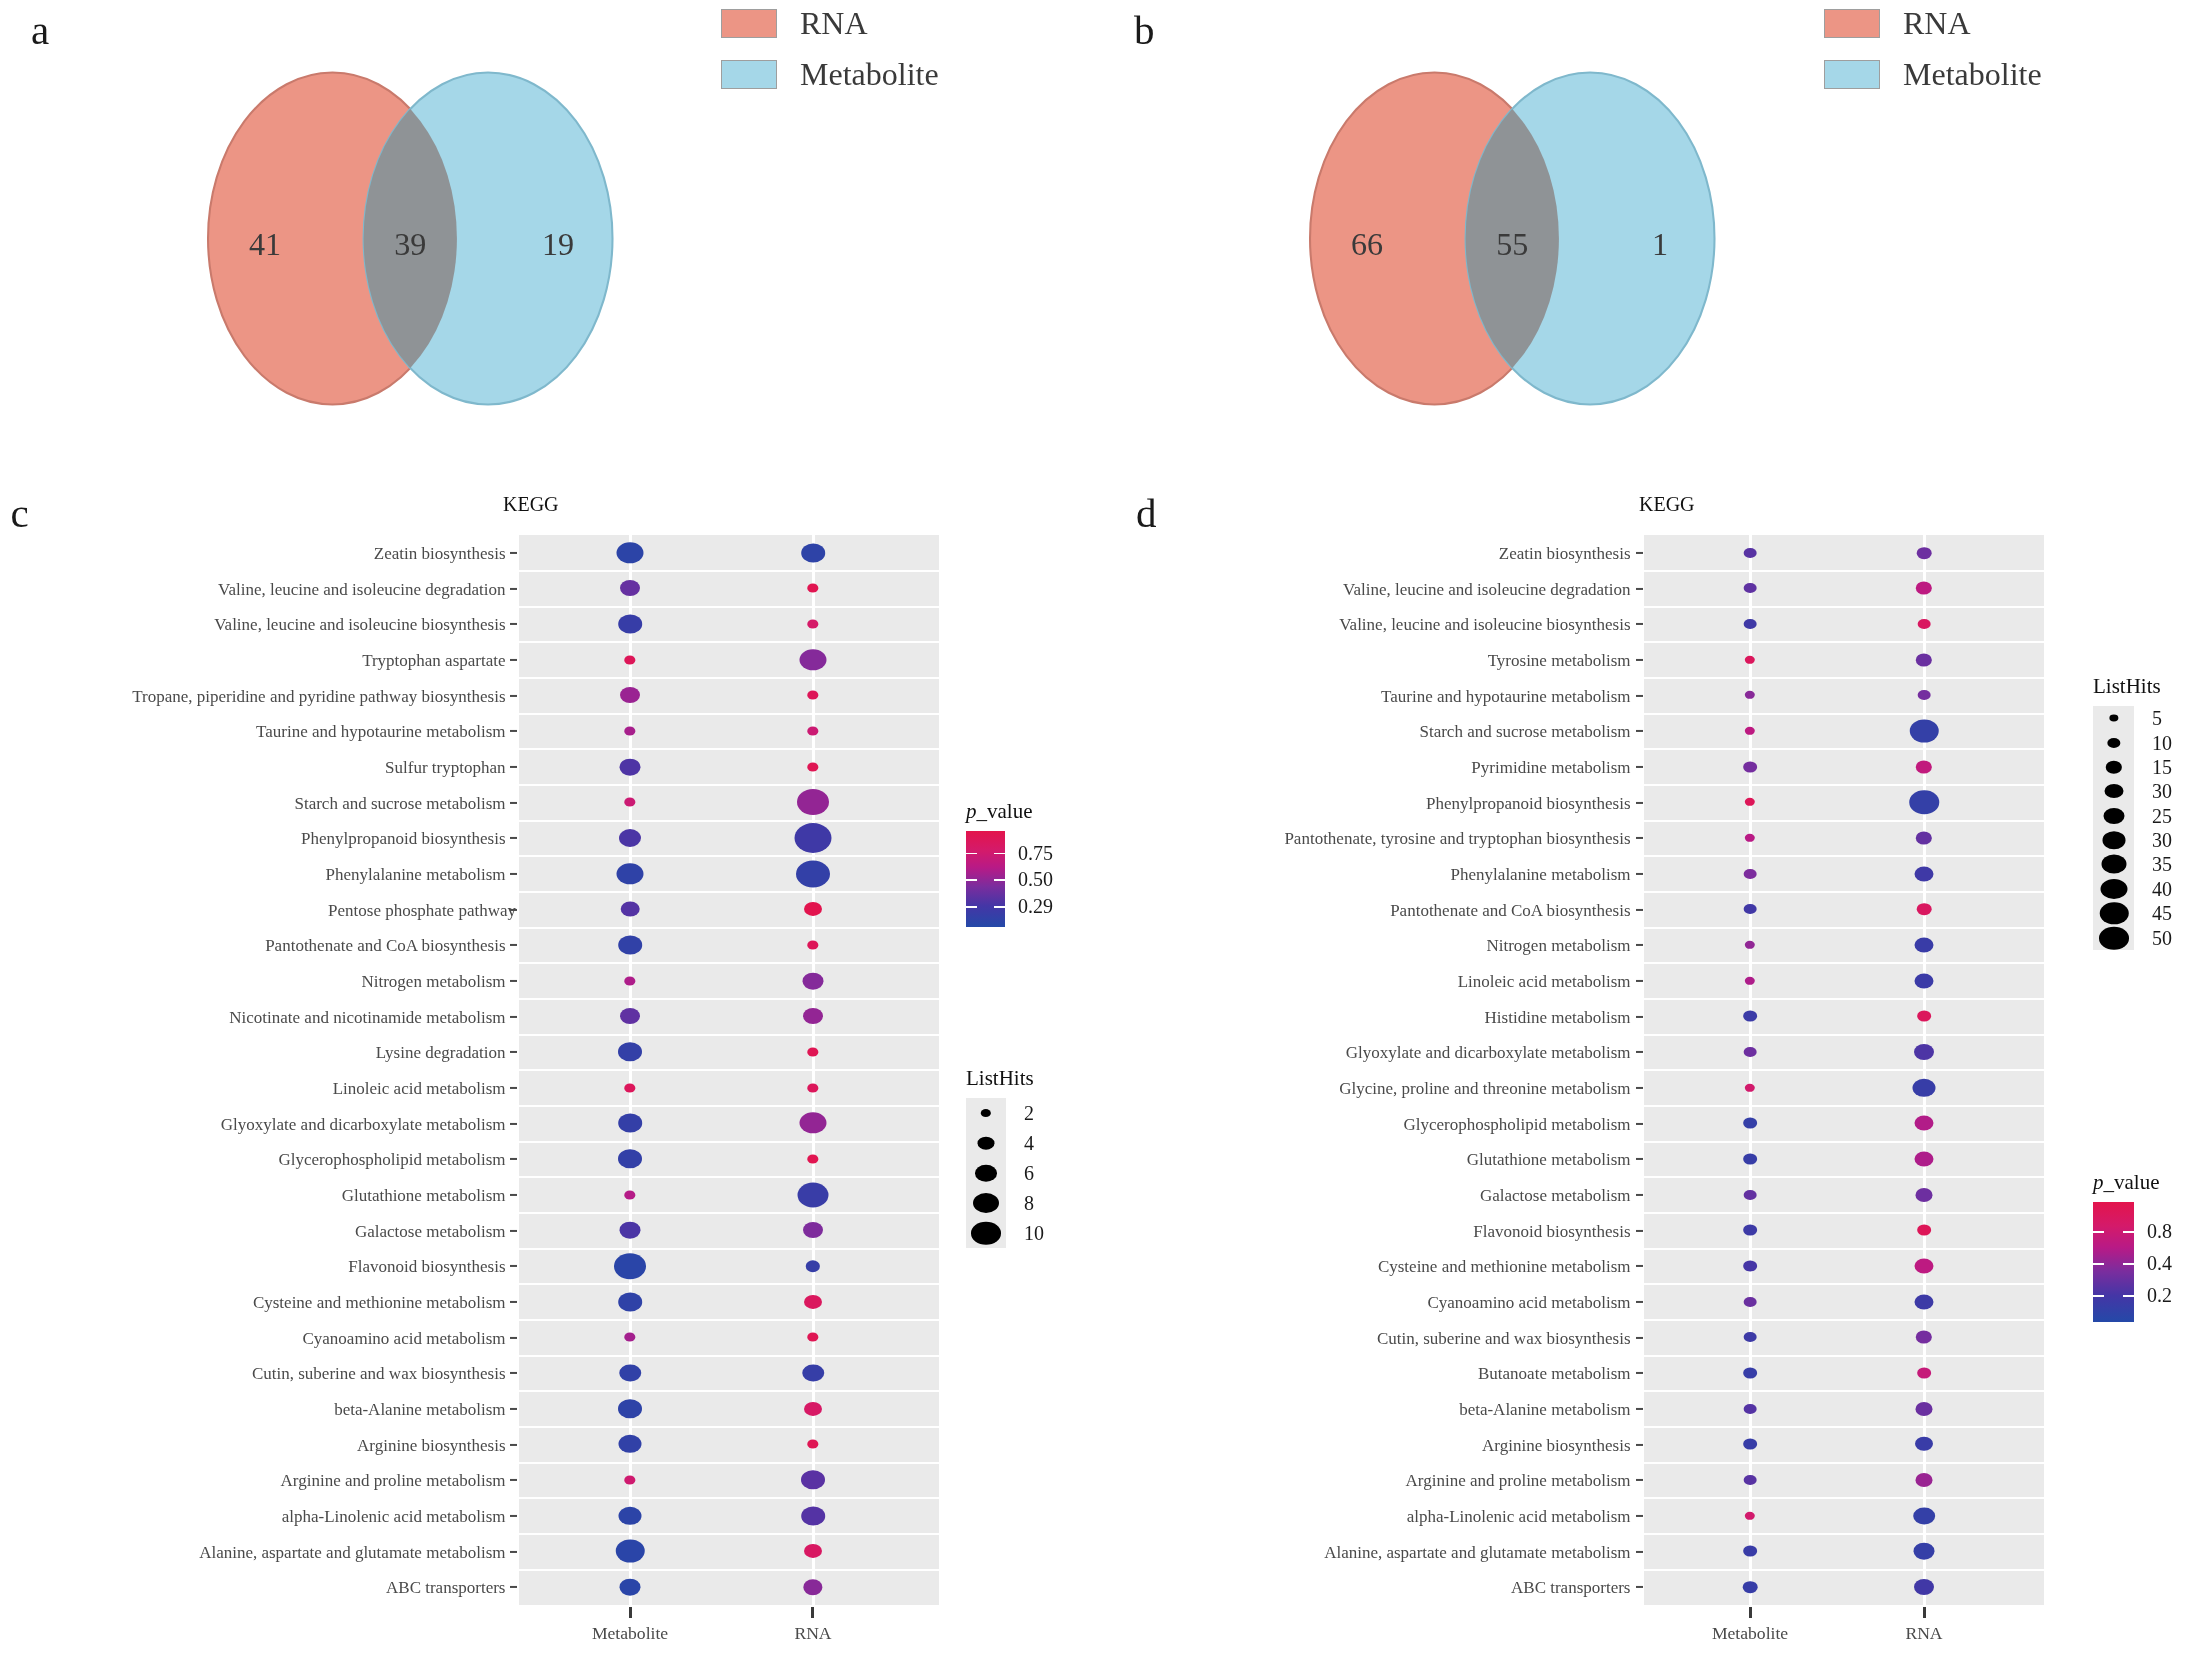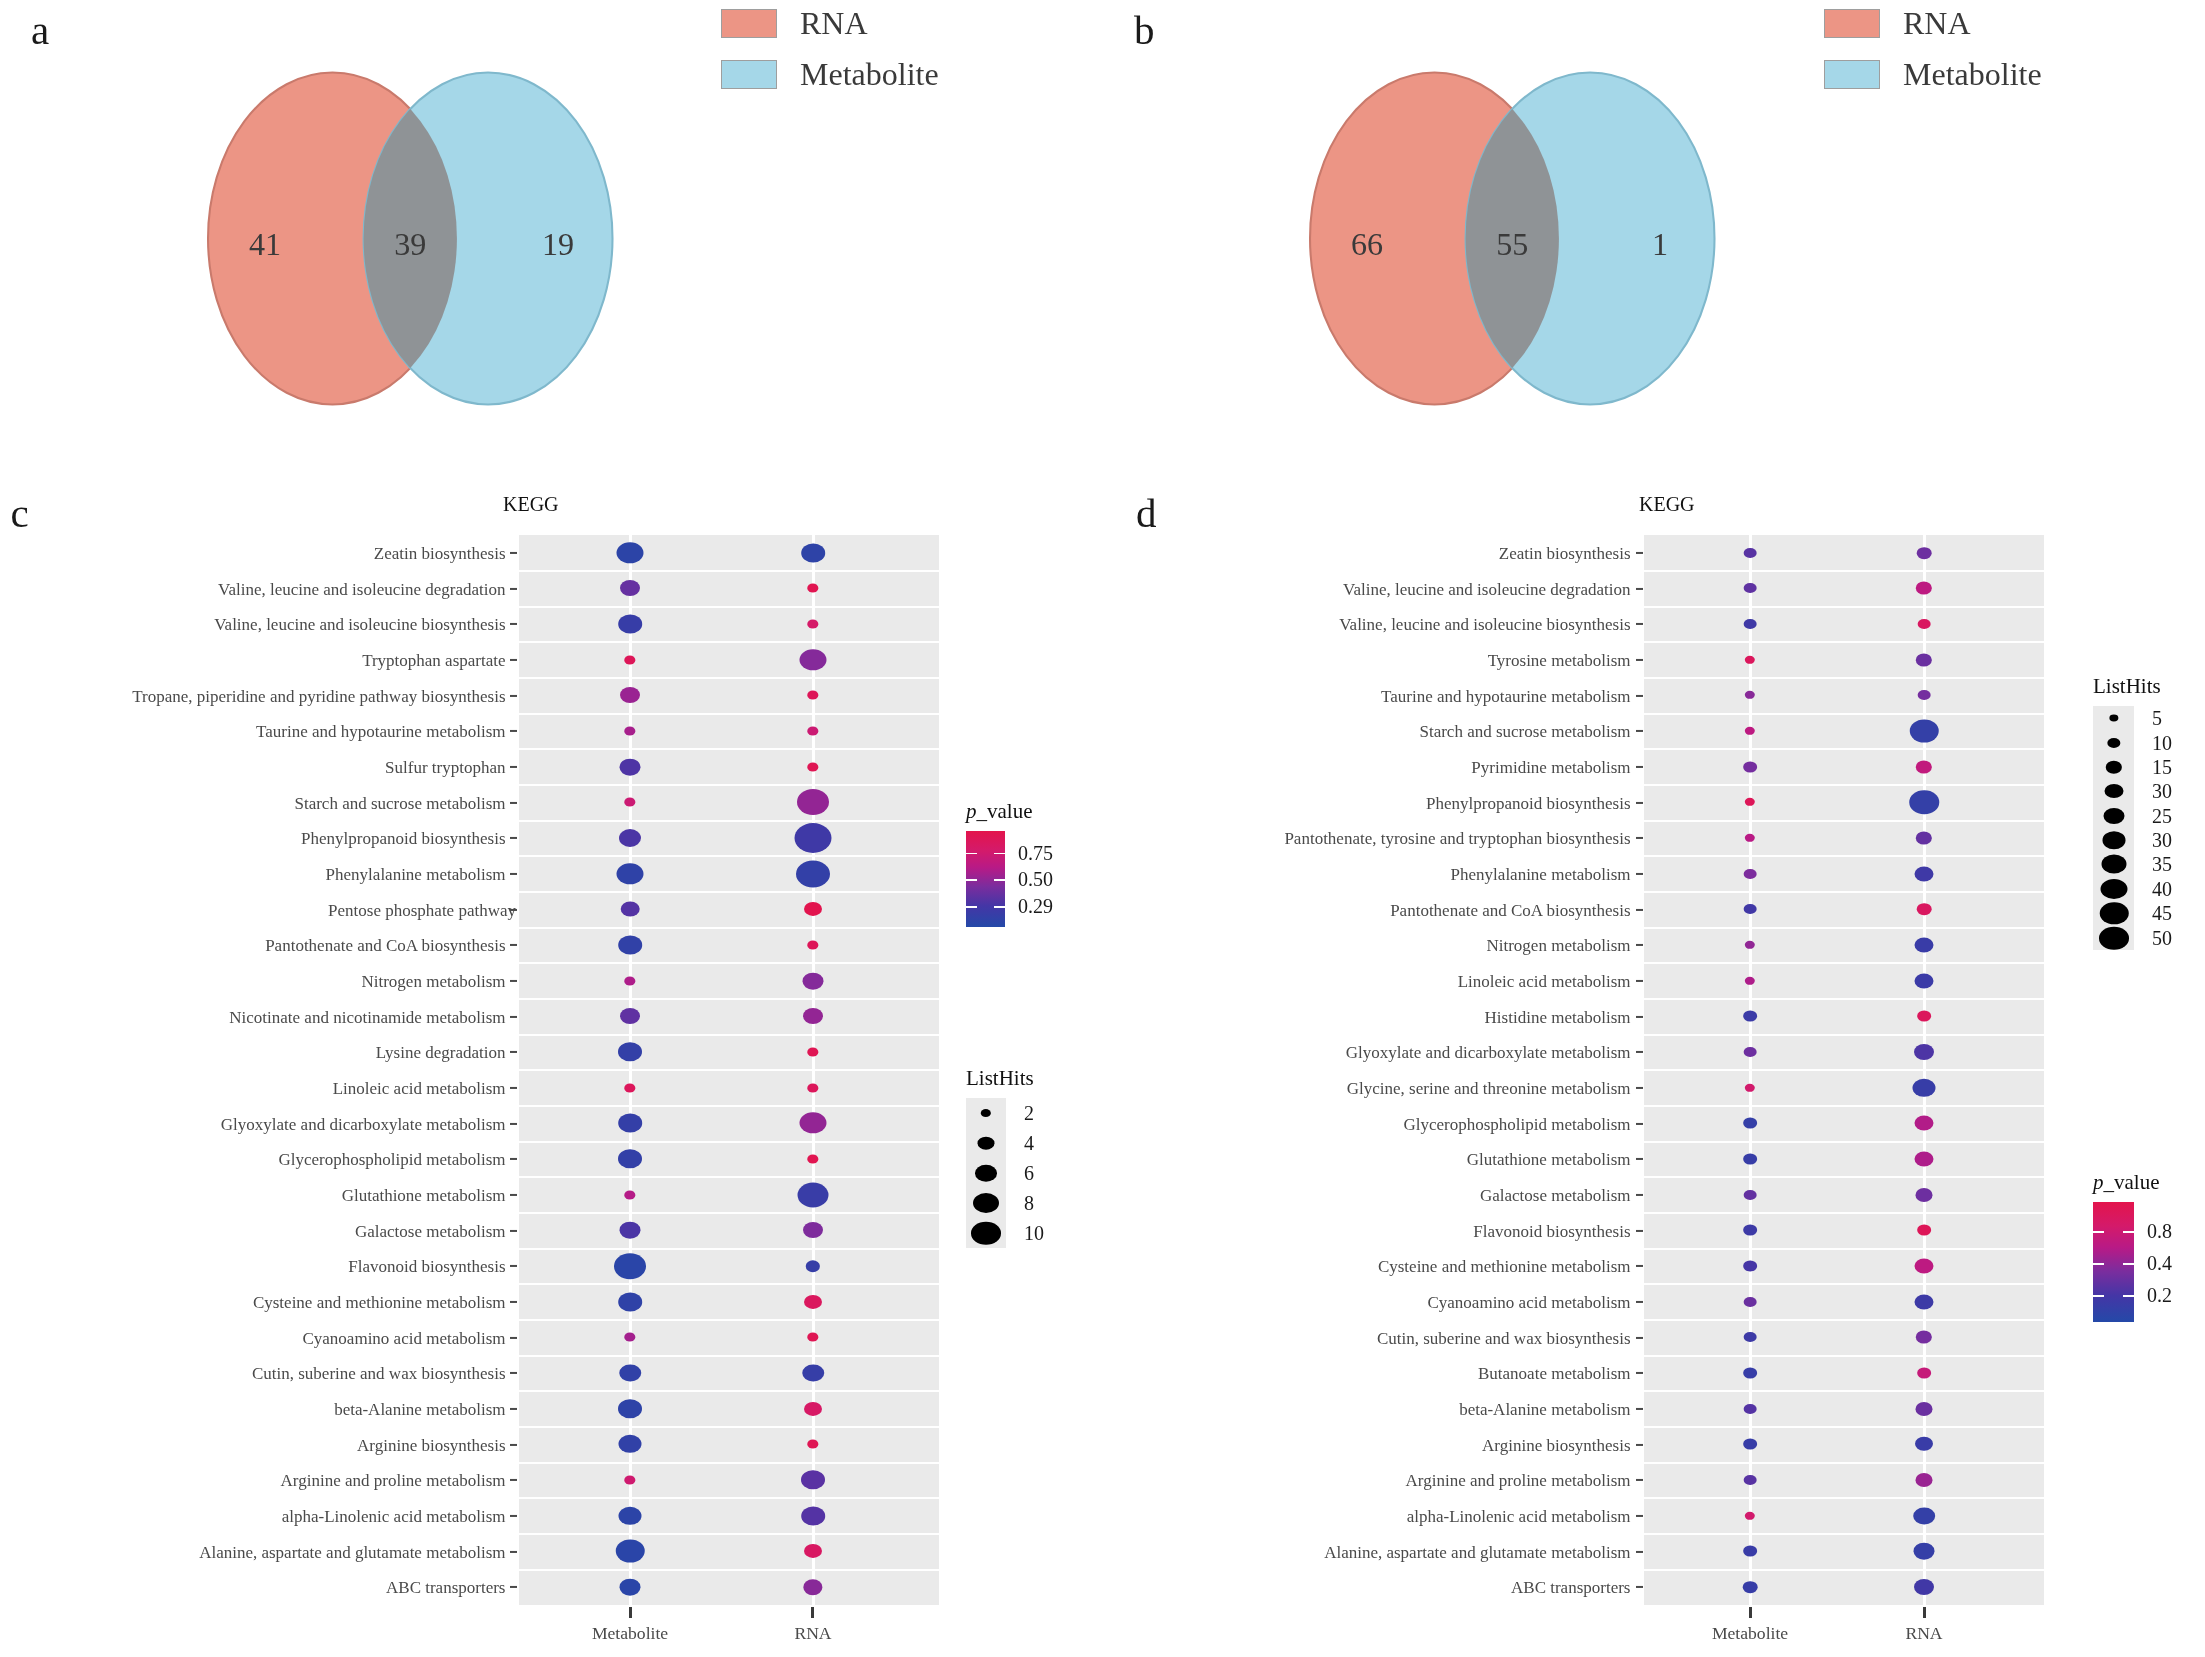--- a/index.html
+++ b/index.html
@@ -324,21 +324,21 @@
       <div class="dp-ylab" style="top: 910px; right: 13.5px;">Pantothenate and CoA biosynthesis</div>
       <div class="dp-tick" style="left: 521px; top: 910px;"></div>
       <div class="dp-ylab" style="top: 945px; right: 13.5px;">Nitrogen metabolism</div>
       <div class="dp-tick" style="left: 521px; top: 945px;"></div>
       <div class="dp-ylab" style="top: 981px; right: 13.5px;">Linoleic acid metabolism</div>
       <div class="dp-tick" style="left: 521px; top: 981px;"></div>
       <div class="dp-ylab" style="top: 1017px; right: 13.5px;">Histidine metabolism</div>
       <div class="dp-tick" style="left: 521px; top: 1017px;"></div>
       <div class="dp-ylab" style="top: 1052px; right: 13.5px;">Glyoxylate and dicarboxylate metabolism</div>
       <div class="dp-tick" style="left: 521px; top: 1052px;"></div>
-      <div class="dp-ylab" style="top: 1088px; right: 13.5px;">Glycine, serine and threonine metabolism</div>
+      <div class="dp-ylab" style="top: 1088px; right: 13.5px;">Glycine, proline and threonine metabolism</div>
       <div class="dp-tick" style="left: 521px; top: 1088px;"></div>
       <div class="dp-ylab" style="top: 1124px; right: 13.5px;">Glycerophospholipid metabolism</div>
       <div class="dp-tick" style="left: 521px; top: 1124px;"></div>
       <div class="dp-ylab" style="top: 1159px; right: 13.5px;">Glutathione metabolism</div>
       <div class="dp-tick" style="left: 521px; top: 1159px;"></div>
       <div class="dp-ylab" style="top: 1195px; right: 13.5px;">Galactose metabolism</div>
       <div class="dp-tick" style="left: 521px; top: 1195px;"></div>
       <div class="dp-ylab" style="top: 1231px; right: 13.5px;">Flavonoid biosynthesis</div>
       <div class="dp-tick" style="left: 521px; top: 1231px;"></div>
       <div class="dp-ylab" style="top: 1266px; right: 13.5px;">Cysteine and methionine metabolism</div>

